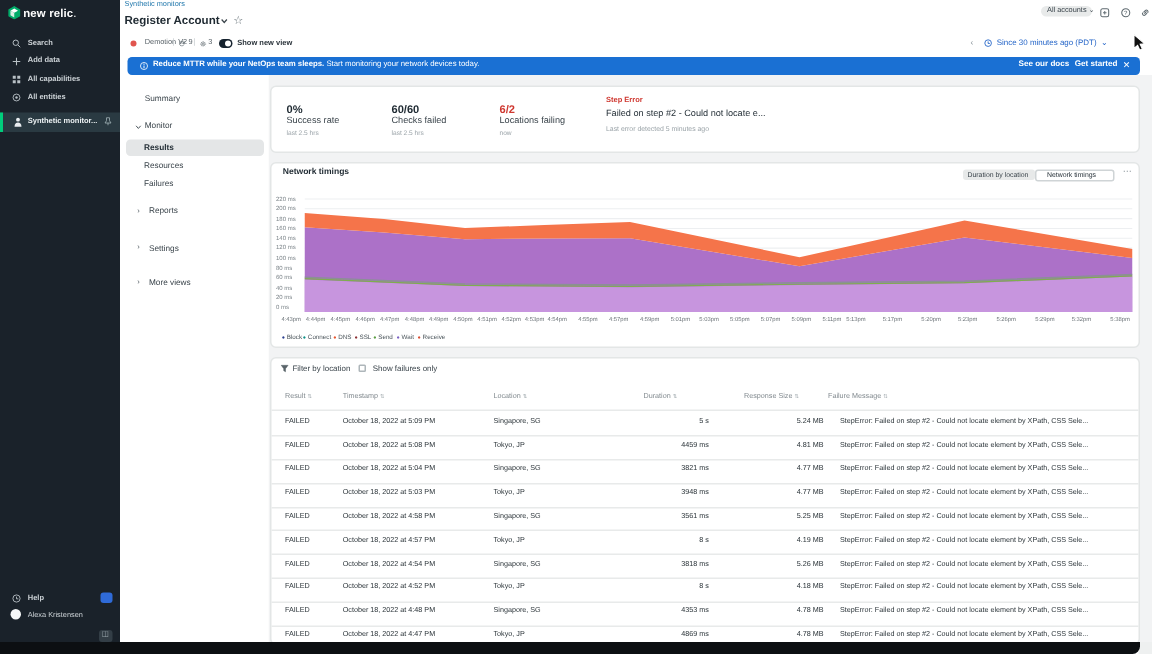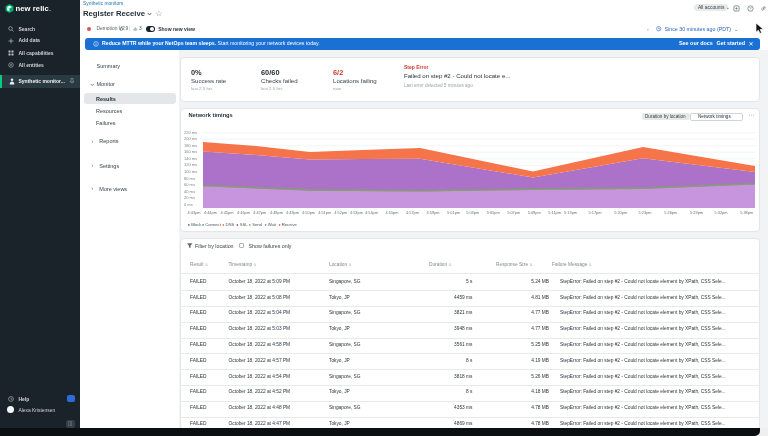--- a/index.html
+++ b/index.html
@@ -56,21 +56,21 @@
     <path d="M6 3.5 V6.5 H8.5" stroke="#b9c1c6" stroke-width="1.2" fill="none"></path>
   </svg>
 <div class="a" style="left:18.5px;top:396.6px;font-size:5px;color:#cdd3d7;font-weight:bold">Help</div>
 <div class="a" style="left:66.5px;top:395.3px;width:8.5px;height:6.8px;background:#2f6bd8;border-radius:2px"></div>
 <div class="a" style="left:6.5px;top:406px;width:7px;height:7px;border-radius:50%;background:#f5f7f8"></div>
 <div class="a" style="left:18.5px;top:408.8px;font-size:4.9px;color:#cdd3d7">Alexa Kristensen</div>
 <div class="a" style="left:65.5px;top:419.5px;width:9.5px;height:8px;background:#333e46;border-radius:2px"></div>
 <div class="a" style="left:67.8px;top:421px;font-size:5px;color:#9aa6ac">◫</div>
 
 <div class="a" style="left:83px;top:2.2px;font-size:4.9px;color:#2379ad">Synthetic monitors</div>
-<div class="a" style="left:83px;top:9.5px;font-size:7.7px;font-weight:bold;color:#1f2a32">Register Receive</div>
+<div class="a" style="left:83px;top:9.5px;font-size:7.7px;font-weight:bold;color:#1f2a32">Register Account</div>
 <svg style="left:147px;top:12px" width="5" height="4" viewBox="0 0 10 8">
     <path d="M1.5 2 L5 6 L8.5 2" fill="none" stroke="#39434a" stroke-width="1.6"></path>
   </svg>
 <div class="a" style="left:155.5px;top:10px;font-size:7.5px;color:#606c73">☆</div>
 
 <div class="a" style="left:86.8px;top:26.8px;width:4.2px;height:4.2px;border-radius:50%;background:#e0554e"></div>
 <div class="a" style="left:96.5px;top:27px;font-size:4.9px;color:#5a6369">Demotion V2</div>
 <div class="a" style="left:115px;top:26.3px;font-size:5.4px;color:#c3c9cc">|</div>
 <svg style="left:119.3px;top:26.6px" width="4.6" height="4.6" viewBox="0 0 12 12">
     <path d="M9.5 7 A4 4 0 1 1 9.5 4" fill="none" stroke="#5f6a70" stroke-width="1.4"></path>

